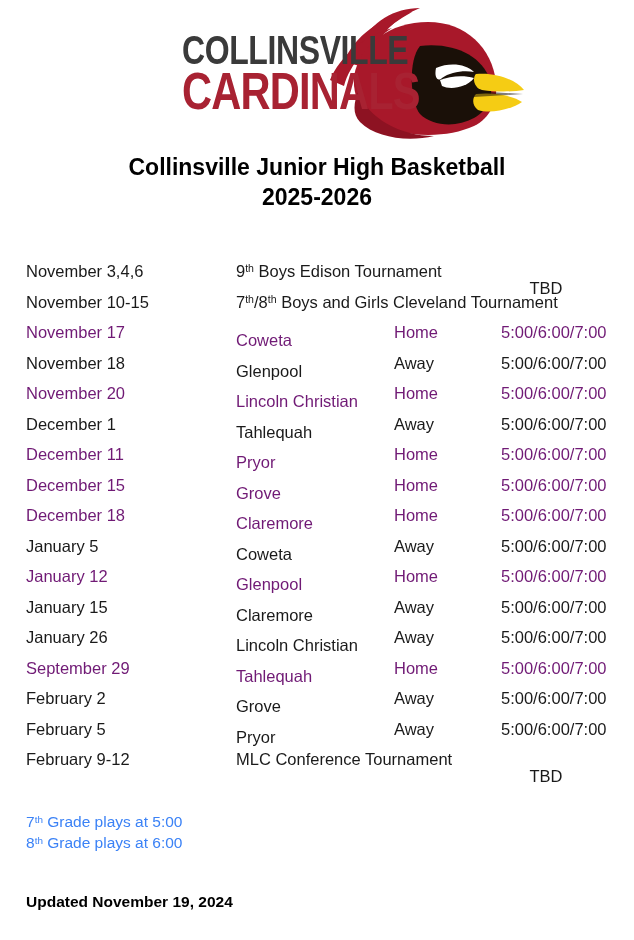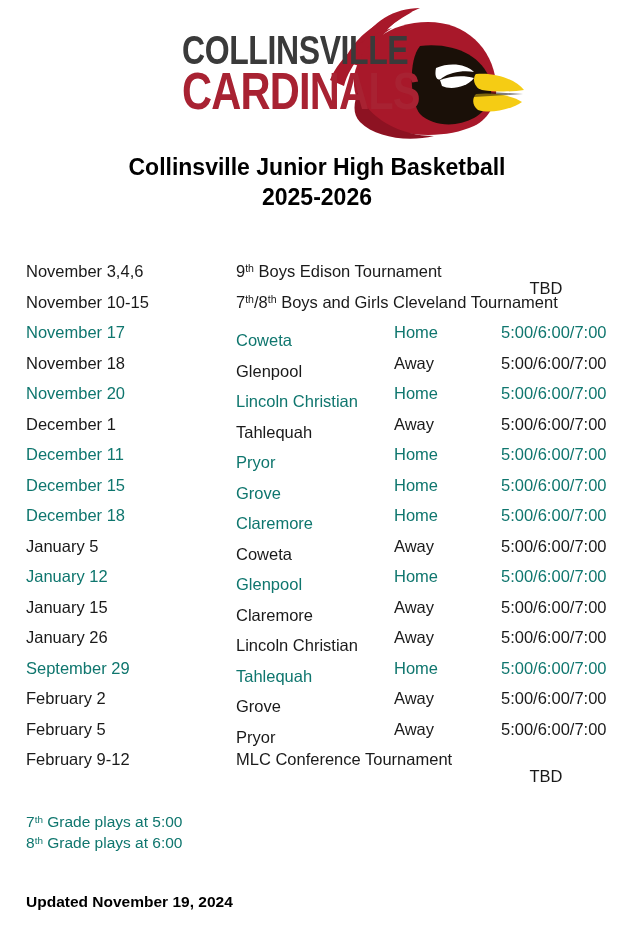--- a/index.html
+++ b/index.html
@@ -86,21 +86,21 @@
     left: 0;
     top: 262px;
     width: 634px;
   }
   .sched-row {
     position: relative;
     height: 30.5px;
     font-size: 16.5px;
     white-space: nowrap;
   }
-  .sched-row.red { color: #0f766e; }
+  .sched-row.red { color: #701a75; }
   .sched-row.black { color: #1a1a1a; }
 
   .c-date {
     position: absolute;
     left: 26px;
     top: 0;
   }
   .c-opp {
     position: absolute;
     left: 236px;
@@ -136,21 +136,21 @@
     line-height: 0;
   }
 
   
   #notes {
     position: absolute;
     left: 26px;
     top: 812px;
     font-size: 15.5px;
     line-height: 1.33;
-    color: #0f766e;
+    color: #3b82f6;
   }
   #updated {
     position: absolute;
     left: 26px;
     top: 893px;
     font-size: 15.5px;
     font-weight: bold;
     color: #000000;
   }
 </style>

